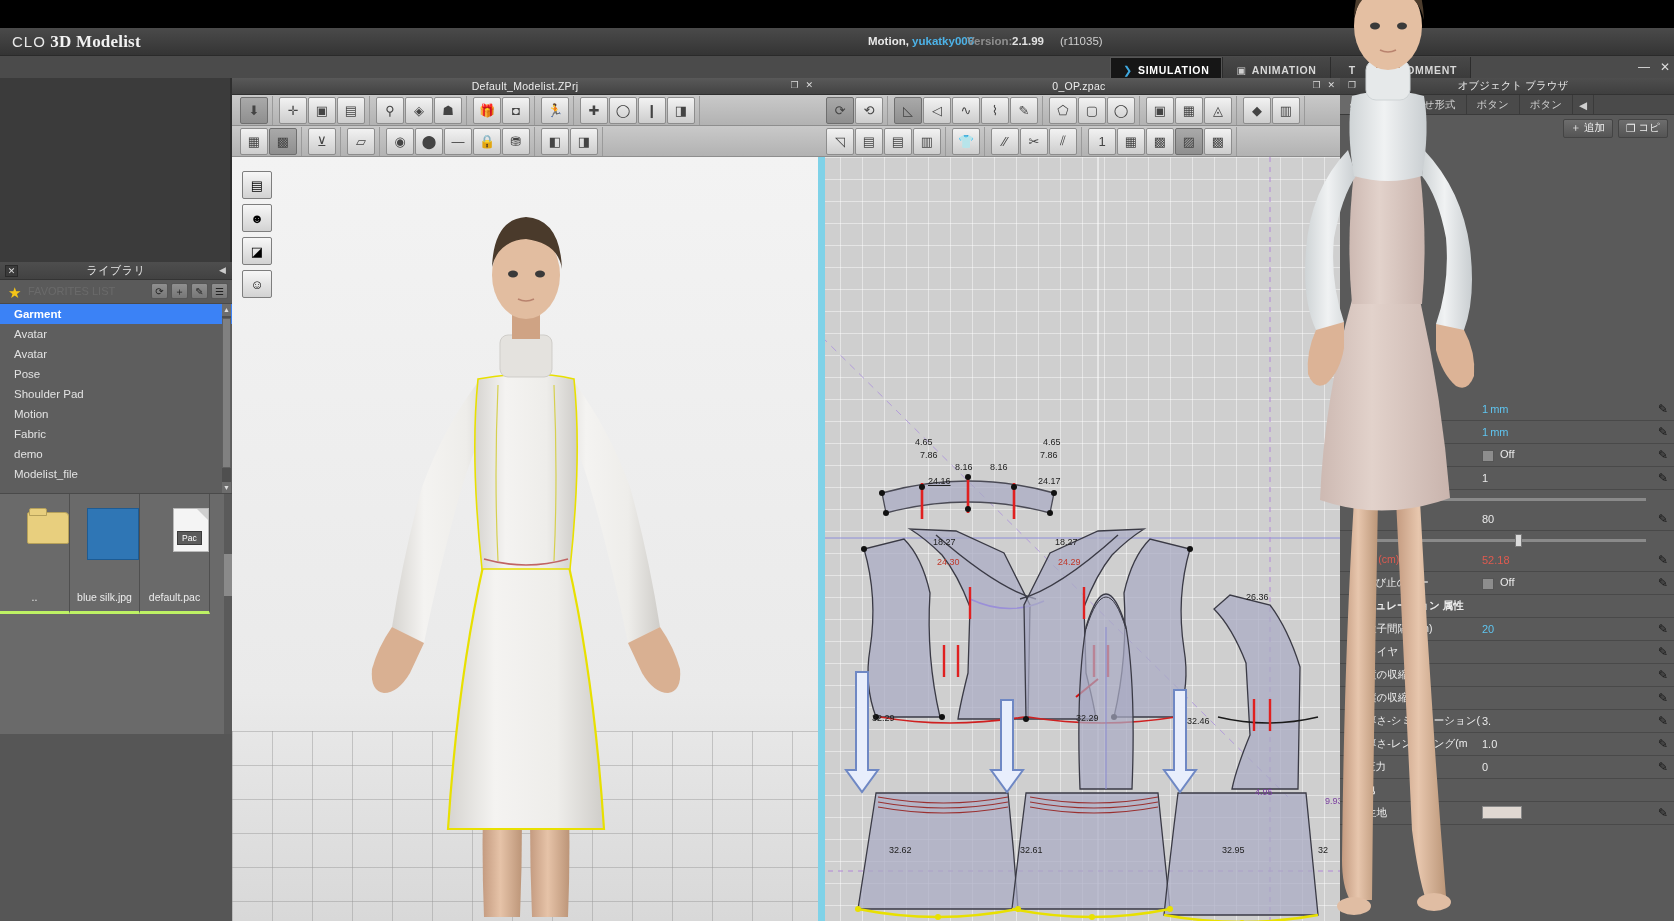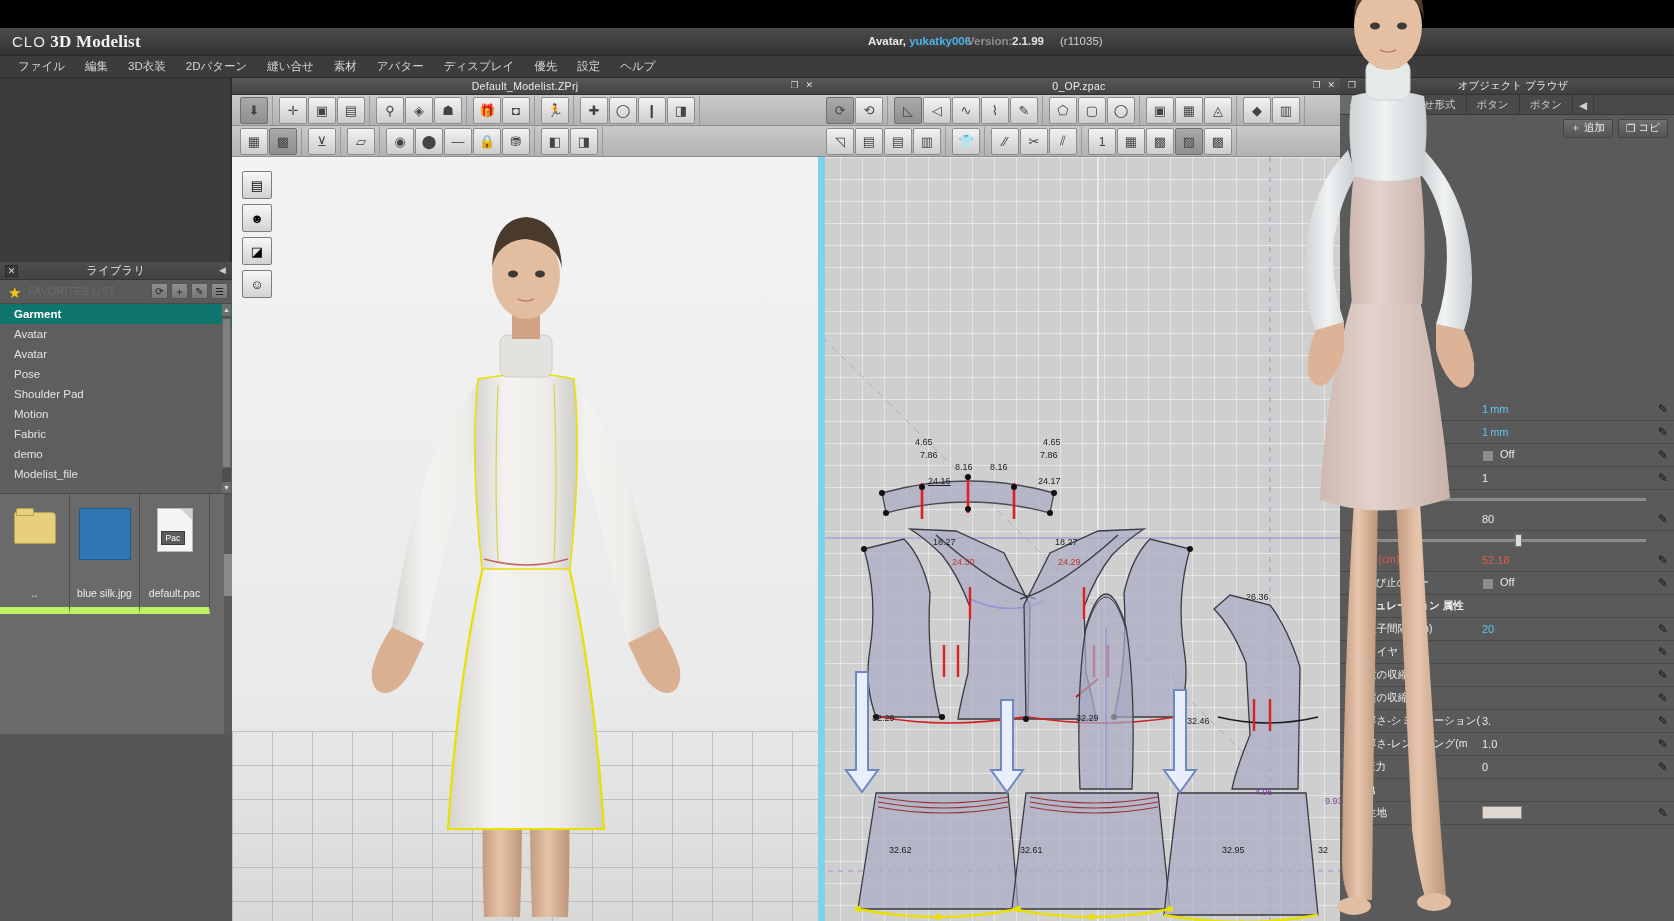--- a/index.html
+++ b/index.html
@@ -84,30 +84,30 @@
   .favrow .favlabel { position:absolute; left:28px; top:5px; color:#6a6a6a; font-size:11px; }
   .favrow .btns { position:absolute; right:4px; top:3px; display:flex; gap:3px; }
   .favrow .btns i {
     width:17px; height:16px; background:linear-gradient(to bottom,#8f8f8f,#777);
     border:1px solid #555; border-radius:2px; color:#222; font-size:10px; font-style:normal;
     text-align:center; line-height:15px; cursor:pointer;
   }
 
   .libtree { position:relative; height:190px; background:#5e5e5e; border-bottom:1px solid #4a4a4a; overflow:hidden; }
   .libtree .row { height:20px; line-height:20px; padding-left:14px; color:#e2e2e2; font-size:11.5px; cursor:pointer; }
-  .libtree .row.sel { background:#0f766e; color:#fff; font-weight:bold; }
+  .libtree .row.sel { background:#3b82f6; color:#fff; font-weight:bold; }
   .libtree .scroll { position:absolute; right:1px; top:0; width:9px; height:190px; background:#4f4f4f; }
   .libtree .scroll .thumb { position:absolute; left:0; top:14px; width:9px; height:150px; background:#808080; border:1px solid #606060; }
   .libtree .scroll .ar { position:absolute; left:0; width:9px; height:12px; background:#6d6d6d; color:#ddd; font-size:7px; text-align:center; line-height:11px; }
   .libtree .scroll .up { top:0; } .libtree .scroll .dn { bottom:0; }
 
   .libgrid { position:relative; background:#6a6a6a; height:240px; }
   .gridrow { display:flex; height:120px; }
-  .gcell { width:70px; height:120px; border-right:1px solid #4f4f4f; border-bottom:7px solid #bef264;
-           display:flex; flex-direction:column; align-items:center; justify-content:flex-start; padding-top:14px; cursor:pointer; }
+  .gcell { width:70px; height:120px; border-right:1px solid #4f4f4f; border-bottom:3px solid #bef264;
+           display:flex; flex-direction:column; align-items:flex-end; justify-content:flex-start; padding-top:14px; cursor:pointer; }
   .gcell .lbl { margin-top:auto; margin-bottom:8px; color:#ececec; font-size:10.5px; text-align:center; width:100%; overflow:hidden; white-space:nowrap; }
   .thumb-folder { width:42px; height:34px; position:relative; }
   .thumb-folder:before { content:""; position:absolute; left:0; top:4px; width:40px; height:30px; background:#e8cf7e; border:1px solid #b5a05a; border-radius:2px 4px 2px 2px; }
   .thumb-folder:after { content:""; position:absolute; left:2px; top:0px; width:16px; height:6px; background:#e8cf7e; border:1px solid #b5a05a; border-radius:2px 2px 0 0; }
   .thumb-img { width:52px; height:52px; background:#2f76b5; border:1px solid #1d5b93; }
   .thumb-file { width:36px; height:44px; background:#f4f4f4; border:1px solid #b9b9b9; position:relative; }
   .thumb-file:after { content:""; position:absolute; right:0; top:0; border-left:11px solid transparent; border-top:11px solid #cfcfcf; }
   .thumb-file .tag { position:absolute; left:3px; bottom:6px; background:#5b5b5b; color:#fff; font-size:8.5px; padding:1px 4px; border:1px solid #3b3b3b; }
   .thumb-dress { width:40px; height:52px; background:linear-gradient(to bottom,#ececec,#fafafa); display:flex; align-items:center; justify-content:center; }
   .thumb-dress .d { width:22px; height:30px; background:#8b1422;
@@ -203,21 +203,21 @@
 <div id="app">
 
   <div class="top-strip"></div>
 
   <div class="titlebar">
     <div class="brand">
       <span class="clo">CLO</span>
       <b>3D Modelist</b>
     </div>
     <div class="userinfo hello">
-      <span>Avatar,</span>
+      <span>Motion,</span>
       <span class="uname">yukatky006</span>
     </div>
     <div class="userinfo verlabel">Version:</div>
     <div class="userinfo verval">2.1.99</div>
     <div class="userinfo revval">(r11035)</div>
 
     <div class="modetabs" id="modetabs">
         <div class="mtab active">
           <span class="chev">❯</span>
           <span>SIMULATION</span>
@@ -235,33 +235,20 @@
           <span>COMMENT</span>
         </div>
       </div>
 
     <div class="wbtns">
       <span>—</span>
       <span>✕</span>
     </div>
   </div>
 
-  <div class="menubar" id="menubar">
-      <div class="mi">ファイル</div>
-      <div class="mi">編集</div>
-      <div class="mi">3D衣装</div>
-      <div class="mi">2Dパターン</div>
-      <div class="mi">縫い合せ</div>
-      <div class="mi">素材</div>
-      <div class="mi">アバター</div>
-      <div class="mi">ディスプレイ</div>
-      <div class="mi">優先</div>
-      <div class="mi">設定</div>
-      <div class="mi">ヘルプ</div>
-    </div>
 
   <div class="leftcol">
     <div class="topblank"></div>
 
     <div class="libpanel">
       <div class="libheader">
         <div class="closeb">✕</div>
         <div class="title">ライブラリ</div>
         <div class="pin">◀</div>
       </div>
@@ -599,21 +586,21 @@
           <div class="meas" style="left: 97px; top: 280px;">4.65</div>
           <div class="meas" style="left: 102px; top: 293px;">7.86</div>
           <div class="meas" style="left: 137px; top: 305px;">8.16</div>
           <div class="meas" style="left: 172px; top: 305px;">8.16</div>
           <div class="meas" style="left: 225px; top: 280px;">4.65</div>
           <div class="meas" style="left: 222px; top: 293px;">7.86</div>
           <div class="meas" style="left: 110px; top: 319px; text-decoration: underline;">24.16</div>
           <div class="meas" style="left: 220px; top: 319px;">24.17</div>
           <div class="meas" style="left: 115px; top: 380px;">18.27</div>
           <div class="meas" style="left: 237px; top: 380px;">18.27</div>
-          <div class="meas red" style="left: 134px; top: 400px;">24.30</div>
+          <div class="meas red" style="left: 119px; top: 400px;">24.30</div>
           <div class="meas red" style="left: 240px; top: 400px;">24.29</div>
           <div class="meas" style="left: 428px; top: 403px; margin-top: 32px;">26.36</div>
           <div class="meas" style="left: 54px; top: 556px;">32.29</div>
           <div class="meas" style="left: 258px; top: 556px;">32.29</div>
           <div class="meas" style="left: 369px; top: 559px;">32.46</div>
           <div class="meas purple" style="left: 437px; top: 630px;">4.95</div>
           <div class="meas purple" style="left: 507px; top: 639px;">9.93</div>
           <div class="meas" style="left: 71px; top: 688px;">32.62</div>
           <div class="meas" style="left: 202px; top: 688px;">32.61</div>
           <div class="meas" style="left: 404px; top: 688px;">32.95</div>

